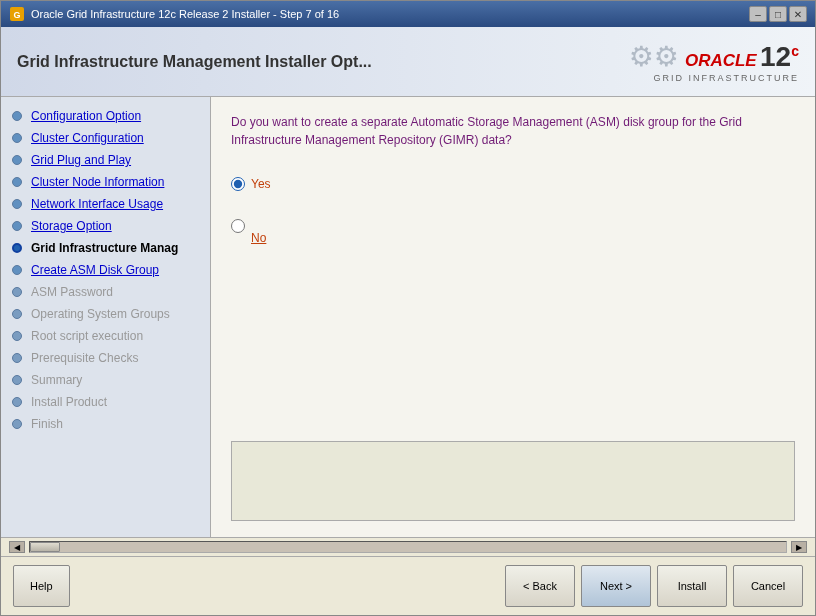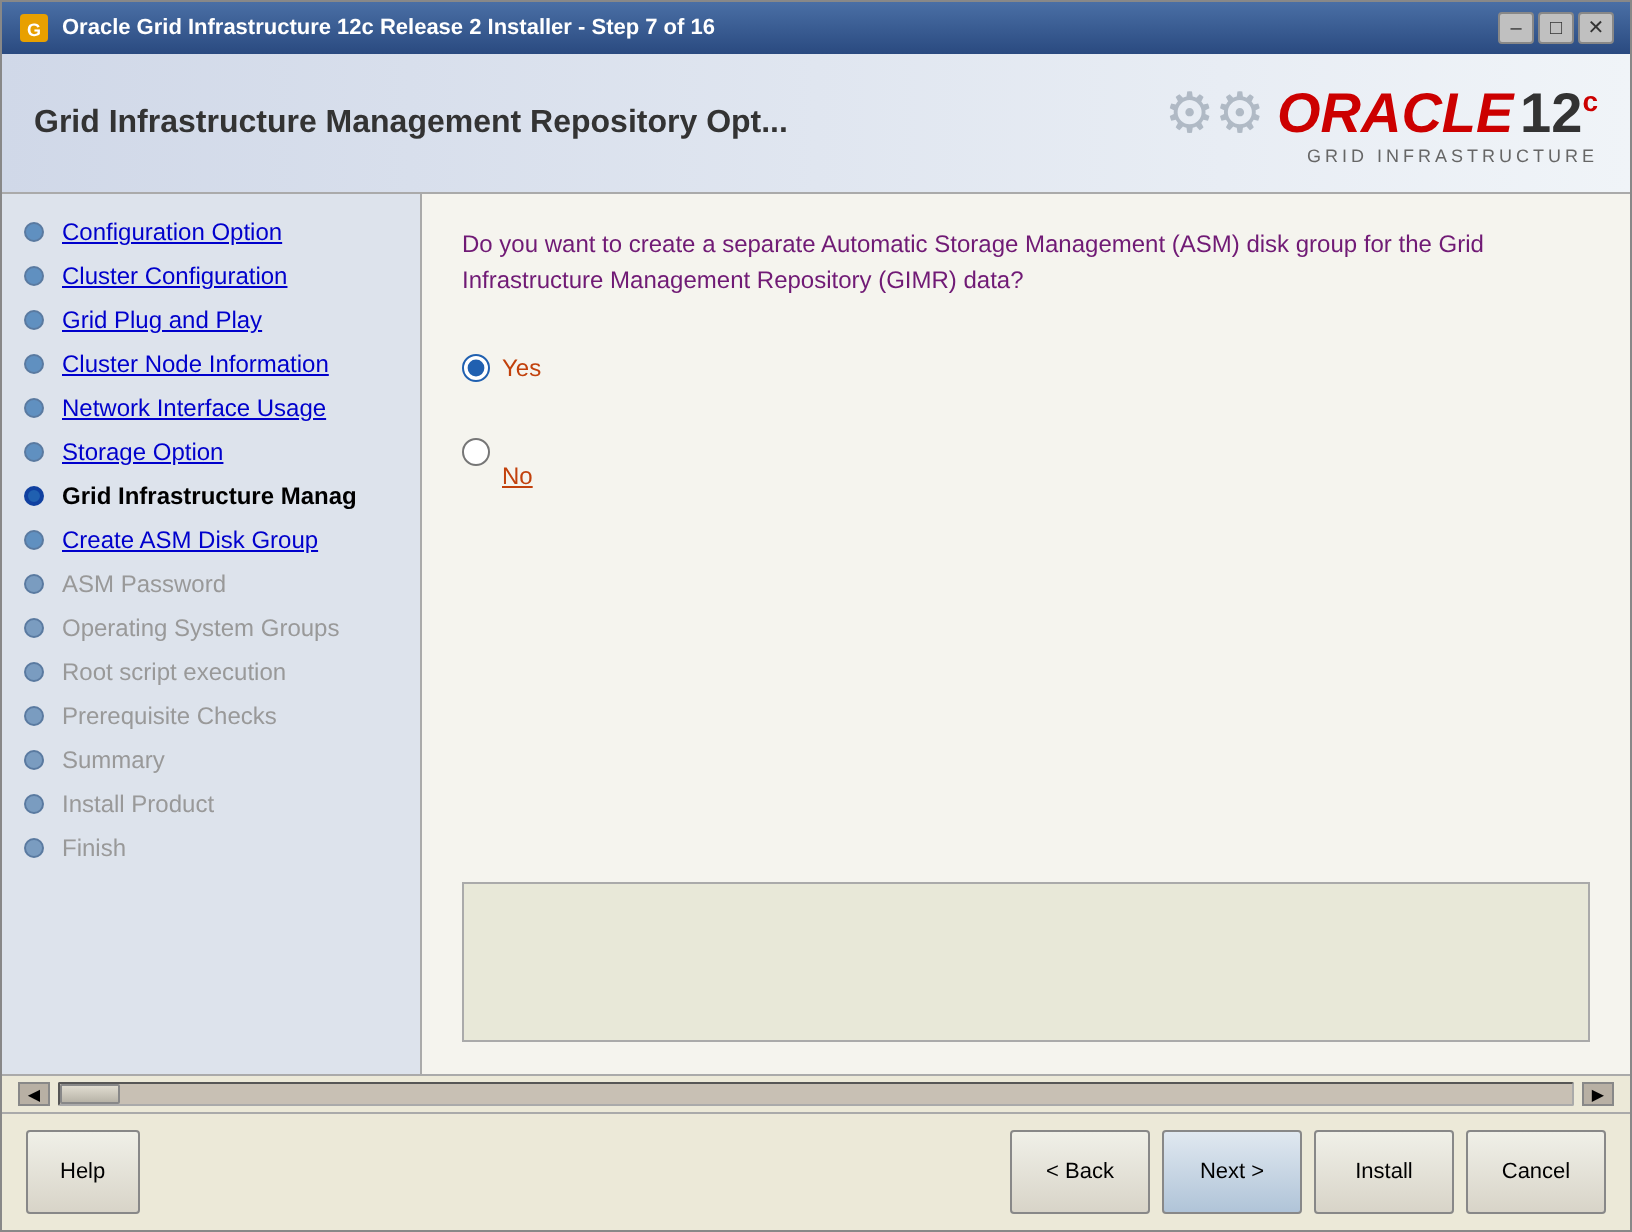--- a/index.html
+++ b/index.html
@@ -32,21 +32,21 @@
       display: flex;
       align-items: center;
       gap: 6px;
     }
     .title-bar-icon {
       width: 16px;
       height: 16px;
     }
     .title-bar-text {
       font-size: 11px;
-      font-weight: bold;
+      font-weight: normal;
     }
     .title-bar-buttons {
       display: flex;
       gap: 2px;
     }
     .title-btn {
       width: 18px;
       height: 16px;
       background: #c0c0c0;
       border: 1px solid #888;
@@ -77,21 +77,21 @@
       flex-direction: column;
       align-items: flex-end;
     }
     .oracle-logo-top {
       display: flex;
       align-items: center;
       gap: 6px;
     }
     .oracle-red {
       color: #cc0000;
-      font-size: 28px;
+      font-size: 17px;
       font-weight: bold;
       font-style: italic;
     }
     .oracle-12c {
       font-size: 28px;
       font-weight: bold;
       color: #333;
     }
     .oracle-12c sup {
       font-size: 14px;
@@ -280,21 +280,21 @@
     </div>
     <div class="title-bar-buttons">
       <div class="title-btn">–</div>
       <div class="title-btn">□</div>
       <div class="title-btn">✕</div>
     </div>
   </div>
 
   <div class="header">
     <div>
-      <div class="header-title">Grid Infrastructure Management Repository Opt...</div>
+      <div class="header-title">Grid Infrastructure Management Installer Opt...</div>
     </div>
     <div class="oracle-logo">
       <div class="oracle-logo-top">
         <div class="header-gears">
           <span style="font-size:28px; color:#7a8898; opacity:0.5;">⚙⚙</span>
         </div>
         <div>
           <span class="oracle-red">ORACLE</span>
           <span class="oracle-12c">
             <span>12</span><sup>c</sup>

